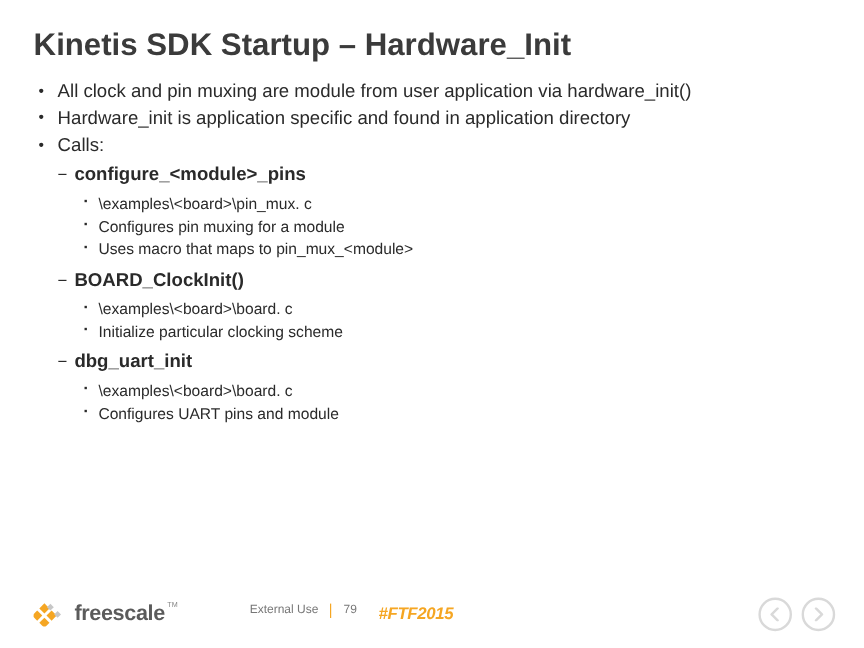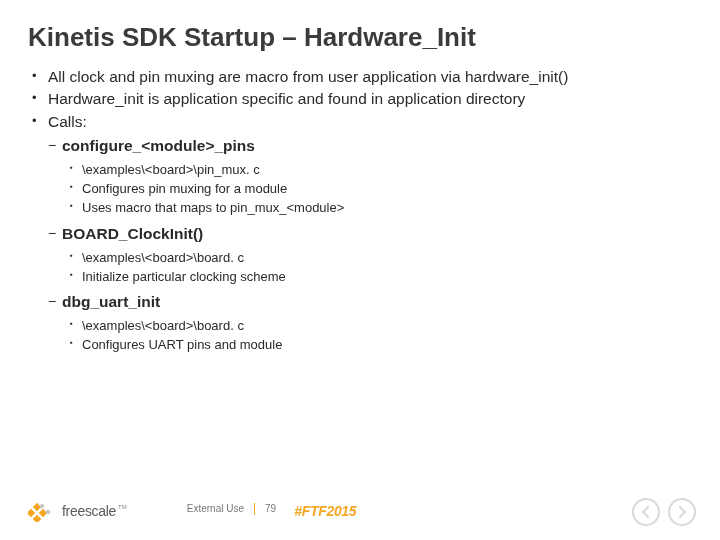--- a/index.html
+++ b/index.html
@@ -91,21 +91,21 @@
     gap: 6px;
   }
   .logo-mark {
     width: 28px; height: 22px; position: relative;
   }
   .logo-mark svg { display:block; }
   .logo-text {
     display: flex; align-items: flex-start; gap: 2px;
   }
   .brand {
-    font-size: 14px; font-weight: normal; color: #5b5b5b; letter-spacing: -0.3px;
+    font-size: 18px; font-weight: bold; color: #5b5b5b; letter-spacing: -0.3px;
   }
   .tm { font-size: 6px; color: #888; padding-top: 1px; }
   .meta {
     margin-left: 60px;
     display: flex; gap: 10px;
     font-size: 10px; color: #777;
   }
   .divider { width: 1px; height: 12px; background: #f5a623; }
   .pagenum { color: #777; }
   .hashtag { font-size: 14px; font-weight: bold; color: #f5a623; margin-left: 8px; letter-spacing: -0.3px; font-style: italic;}
@@ -126,21 +126,21 @@
   .nav-btn svg { display:block; }
 </style>
 </head>
 <body>
 
 <div class="slide">
 
   <h1 class="title">Kinetis SDK Startup – Hardware_Init</h1>
 
   <ul class="top">
-    <li>All clock and pin muxing are macro from user application via hardware_init()</li>
+    <li>All clock and pin muxing are module from user application via hardware_init()</li>
     <li>Hardware_init is application specific and found in application directory</li>
     <li>
       <span>Calls:</span>
       <ul class="sub1">
         <li>
           <span>configure_&lt;module&gt;_pins</span>
           <ul class="sub2">
             <li>\examples\&lt;board&gt;\pin_mux. c</li>
             <li>Configures pin muxing for a module</li>
             <li>Uses macro that maps to pin_mux_&lt;module&gt;</li>

